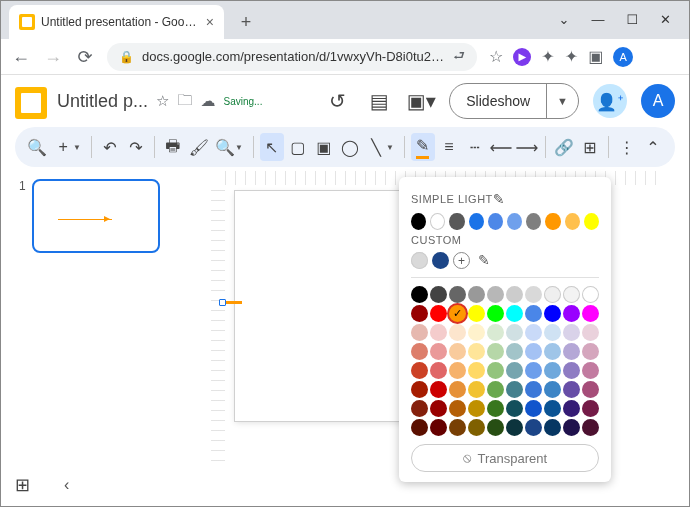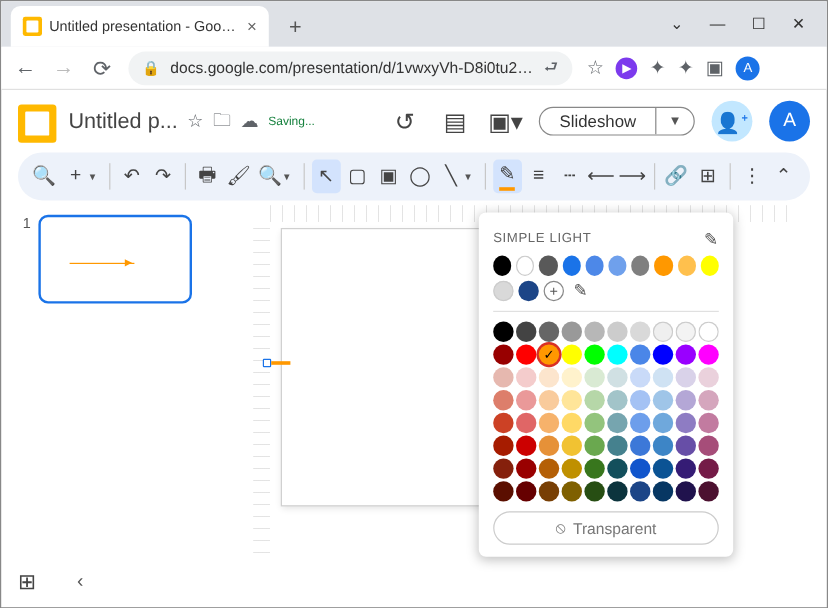--- a/index.html
+++ b/index.html
@@ -30,21 +30,21 @@
 .app-logo { width: 32px; height: 32px; background: #ffb900; border-radius: 3px; position: relative; margin-top: 4px; }
 .app-logo::after { content: ''; position: absolute; inset: 6px; background: #fff; border-radius: 1px; }
 .doc-info { flex: 0 0 auto; }
 .doc-title-row { display: flex; align-items: center; gap: 8px; }
 .doc-title { font-size: 18px; color: #444; max-width: 95px; white-space: nowrap; overflow: hidden; text-overflow: ellipsis; }
 .icon-sm { color: #5f6368; font-size: 15px; }
 .saving { font-size: 10px; color: #15803d; }
 .menu-bar { display: flex; gap: 14px; font-size: 14px; color: #333; margin-top: 4px; }
 .hdr-right { margin-left: auto; display: flex; align-items: center; gap: 14px; }
 .hdr-icon { color: #444; font-size: 20px; width: 28px; height: 28px; display: flex; align-items: center; justify-content: center; }
-.slideshow-btn { display: flex; align-items: center; border: 1px solid #888; border-radius: 18px; overflow: hidden; height: 24px; }
+.slideshow-btn { display: flex; align-items: center; border: 1px solid #888; border-radius: 18px; overflow: hidden; height: 36px; }
 .slideshow-btn .main { padding: 0 16px; font-size: 14px; color: #333; border-right: 1px solid #888; height: 100%; display: flex; align-items: center; }
 .slideshow-btn .caret { padding: 0 10px; color: #555; font-size: 11px; }
 .share-btn { width: 34px; height: 34px; border-radius: 50%; background: #c2e7ff; display: flex; align-items: center; justify-content: center; color: #1a73e8; font-size: 17px; }
 .avatar-lg { width: 34px; height: 34px; border-radius: 50%; background: #1a73e8; color: #fff; display: flex; align-items: center; justify-content: center; font-size: 16px; }
 
 
 .toolbar { margin: 4px 14px; height: 40px; background: #edf2fa; border-radius: 20px; display: flex; align-items: center; padding: 0 10px; gap: 2px; }
 .tb-btn { width: 28px; height: 28px; display: flex; align-items: center; justify-content: center; color: #444; font-size: 16px; border-radius: 4px; position: relative; }
 .tb-btn.active { background: #d3e3fd; }
 .tb-sep { width: 1px; height: 22px; background: #c7c7c7; margin: 0 4px; }
@@ -64,21 +64,21 @@
 .canvas-area { flex: 1; position: relative; background: #fff; }
 .hruler { position: absolute; top: 0; left: 50px; right: 10px; height: 14px; background: repeating-linear-gradient(90deg, #bbb 0 1px, transparent 1px 10px); opacity: 0.4; }
 .vruler { position: absolute; top: 14px; left: 36px; width: 14px; bottom: 0; background: repeating-linear-gradient(0deg, #bbb 0 1px, transparent 1px 10px); opacity: 0.4; }
 .slide-canvas { position: absolute; top: 20px; left: 60px; width: 260px; height: 230px; background: #fff; box-shadow: 0 0 0 1px #d0d0d0, 0 2px 6px rgba(0,0,0,0.12); }
 .canvas-arrow-handle { position: absolute; top: 128px; left: 44px; display: flex; align-items: center; }
 .handle-dot { width: 7px; height: 7px; border: 1px solid #1a73e8; background: #fff; border-radius: 1px; }
 .handle-line { width: 16px; height: 3px; background: #ff9800; }
 
 
 .color-popup { position: absolute; top: 6px; left: 224px; width: 212px; background: #fff; border-radius: 6px; box-shadow: 0 2px 10px rgba(0,0,0,0.25); padding: 10px 12px; z-index: 10; }
-.cp-section { font-size: 11px; color: #666; letter-spacing: 0.5px; display: flex; justify-content: space-between; align-items: center; margin-bottom: 6px; margin-top: 4px; }
+.cp-section { font-size: 11px; color: #666; letter-spacing: 0.5px; display: flex; justify-content: flex-start; align-items: center; margin-bottom: 6px; margin-top: 4px; }
 .cp-row { display: flex; gap: 4px; margin-bottom: 4px; }
 .swatch { width: 17px; height: 17px; border-radius: 50%; }
 .swatch.border { box-shadow: inset 0 0 0 1px #ccc; }
 .swatch.sel { box-shadow: 0 0 0 2px #d93025; position: relative; }
 .swatch.sel::after { content: '✓'; position: absolute; inset: 0; display: flex; align-items: center; justify-content: center; font-size: 11px; color: #000; }
 .add-sw { width: 17px; height: 17px; border-radius: 50%; border: 1px solid #888; display: flex; align-items: center; justify-content: center; font-size: 12px; color: #555; }
 .eyedrop { font-size: 14px; color: #555; }
 .cp-divider { height: 1px; background: #e0e0e0; margin: 8px 0; }
 .cp-grid { display: grid; grid-template-columns: repeat(10, 17px); gap: 2px; }
 .transparent-btn { width: 100%; height: 28px; border: 1px solid #ccc; border-radius: 14px; background: #fff; display: flex; align-items: center; justify-content: center; gap: 6px; font-size: 13px; color: #777; margin-top: 8px; }
@@ -213,20 +213,23 @@
           <span class="swatch border" style="background: rgb(255, 255, 255);"></span>
           <span class="swatch" style="background: rgb(89, 89, 89);"></span>
           <span class="swatch" style="background: rgb(26, 115, 232);"></span>
           <span class="swatch" style="background: rgb(77, 136, 232);"></span>
           <span class="swatch" style="background: rgb(111, 160, 236);"></span>
           <span class="swatch" style="background: rgb(127, 127, 127);"></span>
           <span class="swatch" style="background: rgb(255, 152, 0);"></span>
           <span class="swatch" style="background: rgb(255, 192, 77);"></span>
           <span class="swatch" style="background: rgb(255, 255, 0);"></span>
         </div>
+      <div class="cp-section">
+        <span>CUSTOM</span>
+      </div>
       <div class="cp-row" id="custom-row">
           <span class="swatch border" style="background: rgb(217, 217, 217);"></span>
           <span class="swatch" style="background: rgb(28, 69, 135);"></span>
         <span class="add-sw">+</span>
         <span class="eyedrop" style="margin-left:4px">✎</span>
       </div>
       <div class="cp-divider"></div>
       <div class="cp-grid" id="color-grid">
           <span class="swatch" style="background: rgb(0, 0, 0);"></span>
           <span class="swatch" style="background: rgb(67, 67, 67);"></span>

